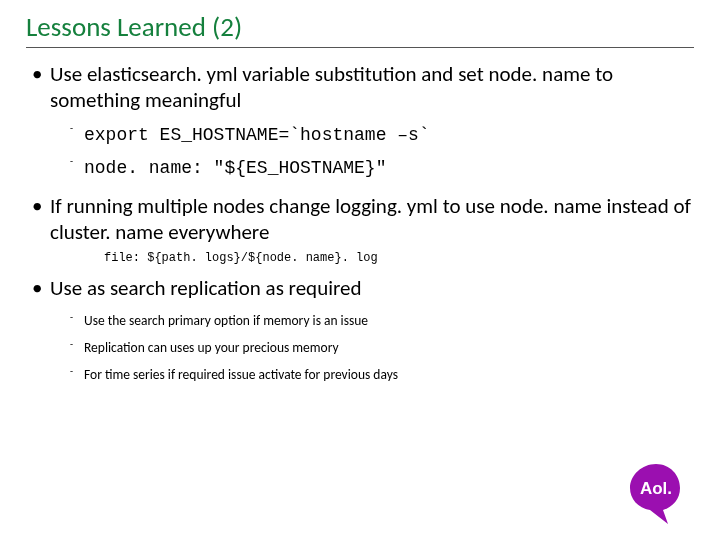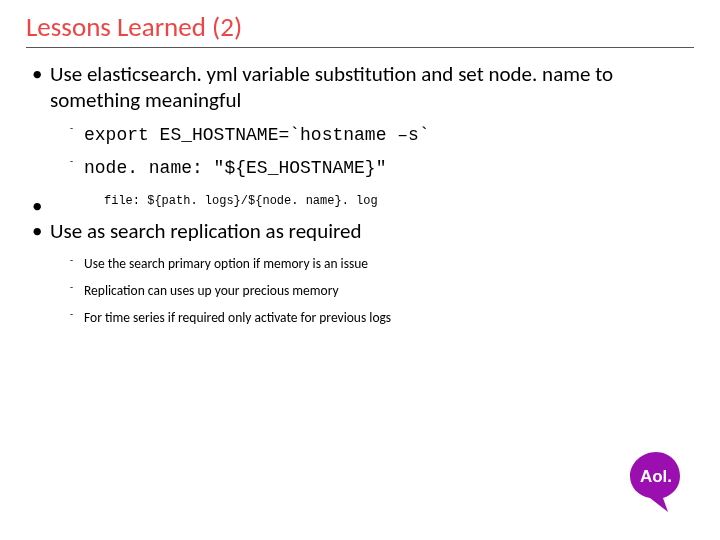--- a/index.html
+++ b/index.html
@@ -15,21 +15,21 @@
   }
   .slide {
     box-sizing: border-box;
     padding: 10px 26px 10px 26px;
     width: 100%;
     height: 100%;
     position: relative;
   }
   .title {
     font-size: 27px;
-    color: #ef4444;
+    color: #15803d;
     margin: 0 0 4px 0;
     font-weight: 400;
   }
   .underline {
     border-bottom: 1px solid #555;
     margin: 0 0 14px 0;
   }
   ul.main {
     list-style: none;
     padding: 0;
@@ -90,21 +90,21 @@
   ul.sub2 > li::before {
     content: "-";
     position: absolute;
     left: 20px;
     top: 0;
     font-size: 10px;
   }
   .logo {
     position: absolute;
     right: 24px;
-    bottom: 24px;
+    bottom: 12px;
     width: 80px;
     height: 70px;
   }
 </style>
 </head>
 <body>
 
 <div class="slide">
 
   <h1 class="title">Lessons Learned (2)</h1>
@@ -114,29 +114,30 @@
 
     <li>
       <span>Use elasticsearch. yml variable substitution and set node. name to something meaningful</span>
       <ul class="sub">
         <li>export ES_HOSTNAME=`hostname –s`</li>
         <li>node. name: "${ES_HOSTNAME}"</li>
       </ul>
     </li>
 
     <li>
+      <span>If running multiple nodes change logging. yml to use node. name instead of cluster. name everywhere</span>
       <div class="code-line">file: ${path. logs}/${node. name}. log</div>
     </li>
 
     <li>
       <span>Use as search replication as required</span>
       <ul class="sub2">
         <li>Use the search primary option if memory is an issue</li>
         <li>Replication can uses up your precious memory</li>
-        <li>For time series if required only activate for previous logs</li>
+        <li>For time series if required issue activate for previous days</li>
       </ul>
     </li>
 
   </ul>
 
   <div class="logo">
     <svg viewBox="0 0 80 70" width="80" height="70">
       <path d="M40 6
                C54 6 64 17 64 30
                C64 41 57 49 47 52

